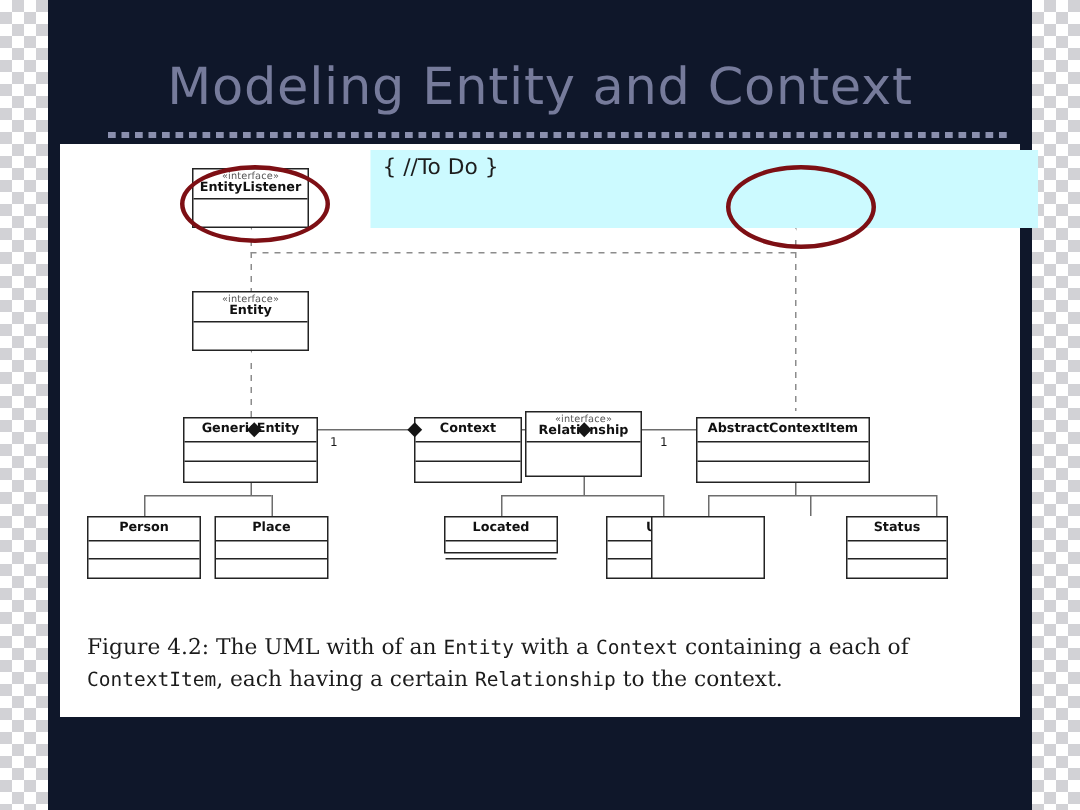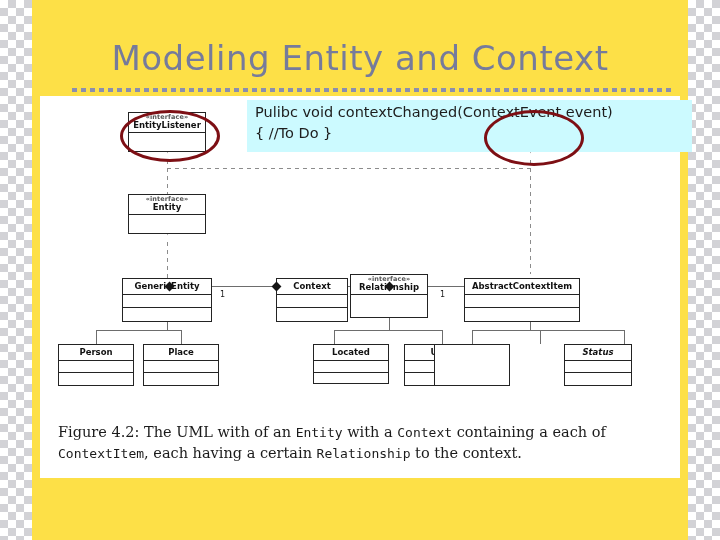--- a/index.html
+++ b/index.html
@@ -36,21 +36,21 @@
   .checker.left  { left: 0;   width: 32px; }
   .checker.right { left: 688px; width: 32px; }
 
   
   #canvas {
     position: absolute;
     left: 32px;
     top: 0;
     width: 656px;
     height: 540px;
-    background: #fde047;
+    background: #0f172a;
   }
 
   #title {
     position: absolute;
     left: 0;
     top: 38px;
     width: 656px;
     text-align: center;
     font-size: 34px;
     letter-spacing: 0.5px;
@@ -104,21 +104,21 @@
     text-align: center;
     color: #111111;
     font-family: "DejaVu Sans", sans-serif;
     font-weight: bold;
     border-bottom: 1px solid #232323;
     padding: 1px 0 2px 0;
     line-height: 1.05;
   }
   .cbox .stereo {
     display: block;
-    font-weight: bold;
+    font-weight: normal;
     font-size: 6.5px;
     color: #555555;
     letter-spacing: 0.1px;
     text-align: center;
   }
   .cbox .nm {
     display: block;
     font-size: 8.5px;
     text-align: center;
   }
@@ -384,51 +384,50 @@
         </div>
 
         <div class="cbox" style="left:103px; top:248px; width:76px; height:42px;">
           <div class="hdr" style="padding:3px 0 3px 0;">
             <span class="nm">Place</span>
           </div>
           <div class="sec" style="height:12px;"></div>
           <div class="sec last" style="height:12px;"></div>
         </div>
 
-        <div class="cbox" style="left:256px; top:248px; width:76px; height:40px;margin-left:17px;">
+        <div class="cbox" style="left:256px; top:248px; width:76px; height:25px;">
           <div class="hdr" style="padding:3px 0 3px 0;">
             <span class="nm">Located</span>
           </div>
           <div class="sec" style="height:12px;"></div>
           <div class="sec last" style="height:12px;"></div>
         </div>
 
         <div class="cbox" style="left:364px; top:248px; width:76px; height:42px;">
           <div class="hdr" style="padding:3px 0 3px 0;">
             <span class="nm">Uses</span>
           </div>
           <div class="sec" style="height:12px;"></div>
           <div class="sec last" style="height:12px;"></div>
         </div>
 
         <div class="cbox" style="left:394px; top:248px; width:76px; height:42px; left:394px;"></div>
 
 
-        <div class="cbox" style="left:524px; top:248px; width:68px; height:42px;font-style:italic;">
+        <div class="cbox" style="left:524px; top:248px; width:68px; height:42px;">
           <div class="hdr" style="padding:3px 0 3px 0;">
             <span class="nm">Status</span>
           </div>
           <div class="sec" style="height:12px;"></div>
           <div class="sec last" style="height:12px;"></div>
         </div>
 
 
         <div id="code-highlight"></div>
         <div id="code-text">
-          <div>Pulibc void contextChanged(ContextEvent event)</div>
           <div>{ //To Do }</div>
         </div>
 
         <div class="annot-ellipse" style="left:80px; top:14px; width:94px; height:46px;"></div>
         <div class="annot-ellipse" style="left:444px; top:14px; width:94px; height:50px;"></div>
 
       </div>
 
       <div id="caption">
         <span>Figure 4.2: The UML with of an </span><span class="mono">Entity</span><span> with a </span><span class="mono">Context</span><span> containing a each of </span><span class="mono">ContextItem</span><span>, each having a certain </span><span class="mono">Relationship</span><span> to the context.</span>

